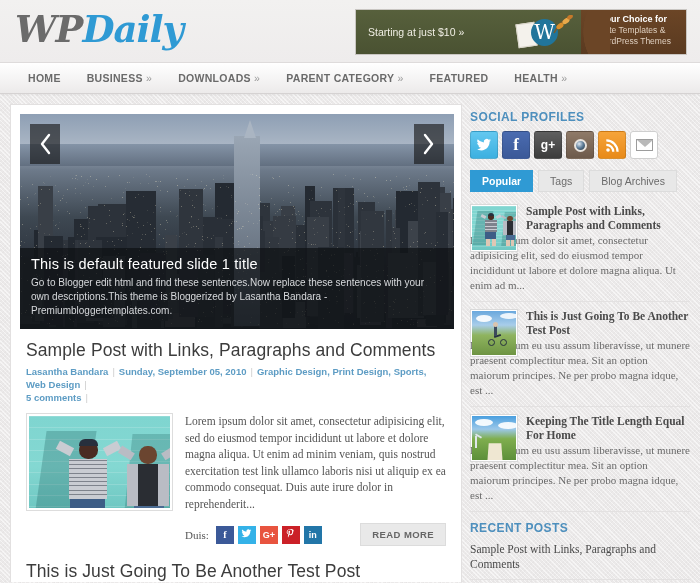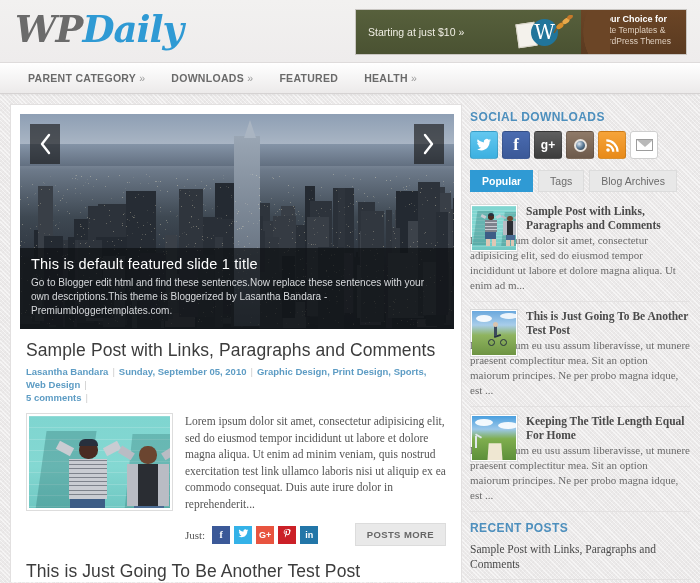--- a/index.html
+++ b/index.html
@@ -449,24 +449,30 @@
       <div class="l1">Your Choice for</div>
       <div class="l2">Site Templates &amp;</div>
       <div class="l3">WordPress Themes</div>
     </div>
   </div>
 </div>
 
 <div id="nav">
   <ul id="nav-list">
       <li>
-        <a href="#"><span>PARENT CATEGORY</span> <span class="caret">»</span></a>
+        <a href="#"><span>HOME</span></a>
+      </li>
+      <li>
+        <a href="#"><span>BUSINESS</span> <span class="caret">»</span></a>
       </li>
       <li>
         <a href="#"><span>DOWNLOADS</span> <span class="caret">»</span></a>
+      </li>
+      <li>
+        <a href="#"><span>PARENT CATEGORY</span> <span class="caret">»</span></a>
       </li>
       <li>
         <a href="#"><span>FEATURED</span></a>
       </li>
       <li>
         <a href="#"><span>HEALTH</span> <span class="caret">»</span></a>
       </li>
     </ul>
 </div>
 <div id="nav-shadow"></div>
@@ -1565,49 +1571,49 @@
               <div style="position: absolute; left: 97.5px; top: 47.5px; width: 11.25px; height: 42.5px; background: rgb(185, 188, 196);"></div>
               <div style="position: absolute; left: 128.75px; top: 47.5px; width: 11.25px; height: 42.5px; background: rgb(185, 188, 196);"></div>
               <div style="position: absolute; left: 105px; top: 90px; width: 30px; height: 16.25px; background: rgb(74, 107, 147);"></div>
               <div style="position: absolute; left: 90px; top: 32.5px; width: 15px; height: 7.5px; background: rgb(185, 188, 196); transform: rotate(32deg);"></div>
               <div style="position: absolute; left: 132.5px; top: 32.5px; width: 15px; height: 7.5px; background: rgb(185, 188, 196); transform: rotate(-32deg);"></div>
             </div>
         </div>
         <div class="post-excerpt">Lorem ipsum dolor sit amet, consectetur adipisicing elit, sed do eiusmod tempor incididunt ut labore et dolore magna aliqua. Ut enim ad minim veniam, quis nostrud exercitation test link ullamco laboris nisi ut aliquip ex ea commodo consequat. Duis aute irure dolor in reprehenderit...</div>
       </div>
       <div class="post-foot">
-        <span class="share-label">Just:</span>
+        <span class="share-label">Duis:</span>
         <span class="share-btn sb-fb">f</span>
         <span class="share-btn sb-tw">
           <svg width="11" height="11" viewBox="0 0 16 16" style="vertical-align:-1px">
             <path fill="#fff" d="M15 3.2c-.5.25-1.1.4-1.7.48.6-.37 1.07-.95 1.3-1.64-.57.34-1.2.58-1.87.72A2.93 2.93 0 0 0 7.8 5.4 8.34 8.34 0 0 1 1.7 2.3a2.94 2.94 0 0 0 .9 3.92c-.48-.02-.93-.15-1.33-.37v.04c0 1.42 1 2.6 2.35 2.87-.25.07-.5.1-.78.1-.19 0-.37-.01-.55-.05a2.94 2.94 0 0 0 2.74 2.04A5.9 5.9 0 0 1 .7 12.1a8.3 8.3 0 0 0 4.5 1.32c5.4 0 8.36-4.48 8.36-8.36v-.38A5.9 5.9 0 0 0 15 3.2z"></path>
           </svg>
         </span>
         <span class="share-btn sb-gp">G+</span>
         <span class="share-btn sb-pin">
           <svg width="11" height="11" viewBox="0 0 16 16" style="vertical-align:-1px">
             <path fill="#fff" d="M8 1.4c-3.6 0-5.5 2.4-5.5 4.6 0 1 .54 2.2 1.4 2.6.13.06.2.03.23-.1l.2-.78c.02-.08 0-.1-.06-.18a3.07 3.07 0 0 1-.63-1.78c0-1.73 1.3-3.4 3.5-3.4 1.92 0 3.26 1.3 3.26 3.16 0 2.1-1.06 3.55-2.43 3.55-.76 0-1.33-.63-1.15-1.4.22-.92.64-1.9.64-2.57 0-.6-.32-1.08-.98-1.08-.78 0-1.4.8-1.4 1.88 0 .68.23 1.15.23 1.15l-.93 3.94c-.27 1.17-.04 2.6-.02 2.74.01.09.12.1.17.04.07-.1.98-1.2 1.28-2.34l.5-1.9c.25.48.98.9 1.76.9 2.3 0 3.88-2.1 3.88-4.92C13.7 3.4 11.9 1.4 8 1.4z"></path>
           </svg>
         </span>
         <span class="share-btn sb-in">in</span>
-        <button class="read-more">POSTS MORE</button>
+        <button class="read-more">READ MORE</button>
       </div>
     </div>
 
     <div class="post" style="padding-top:14px">
       <h2 class="post-title">This is Just Going To Be Another Test Post</h2>
 
     </div>
 
   </div>
 
   <div id="sidebar">
 
     <div class="widget">
-      <div class="widget-title">SOCIAL DOWNLOADS</div>
+      <div class="widget-title">SOCIAL PROFILES</div>
       <div class="social-row">
         <div class="soc soc-tw">
           <svg width="16" height="16" viewBox="0 0 16 16">
             <path fill="#fff" d="M15 3.2c-.5.25-1.1.4-1.7.48.6-.37 1.07-.95 1.3-1.64-.57.34-1.2.58-1.87.72A2.93 2.93 0 0 0 7.8 5.4 8.34 8.34 0 0 1 1.7 2.3a2.94 2.94 0 0 0 .9 3.92c-.48-.02-.93-.15-1.33-.37v.04c0 1.42 1 2.6 2.35 2.87-.25.07-.5.1-.78.1-.19 0-.37-.01-.55-.05a2.94 2.94 0 0 0 2.74 2.04A5.9 5.9 0 0 1 .7 12.1a8.3 8.3 0 0 0 4.5 1.32c5.4 0 8.36-4.48 8.36-8.36v-.38A5.9 5.9 0 0 0 15 3.2z"></path>
           </svg>
         </div>
         <div class="soc soc-fb">f</div>
         <div class="soc soc-gp">g+</div>
         <div class="soc soc-ig">
             <span class="ig-lens"></span>

